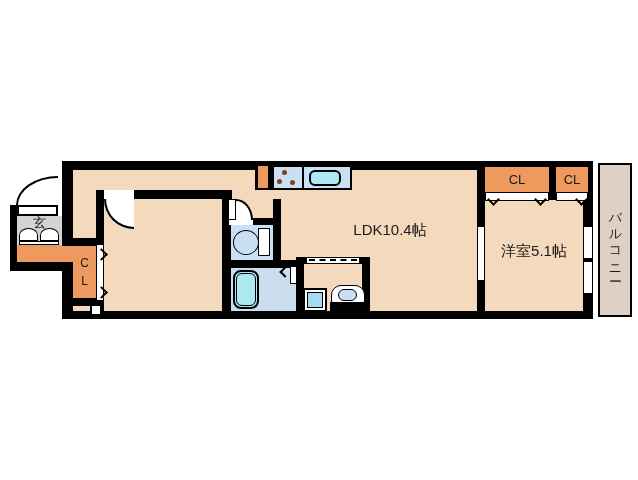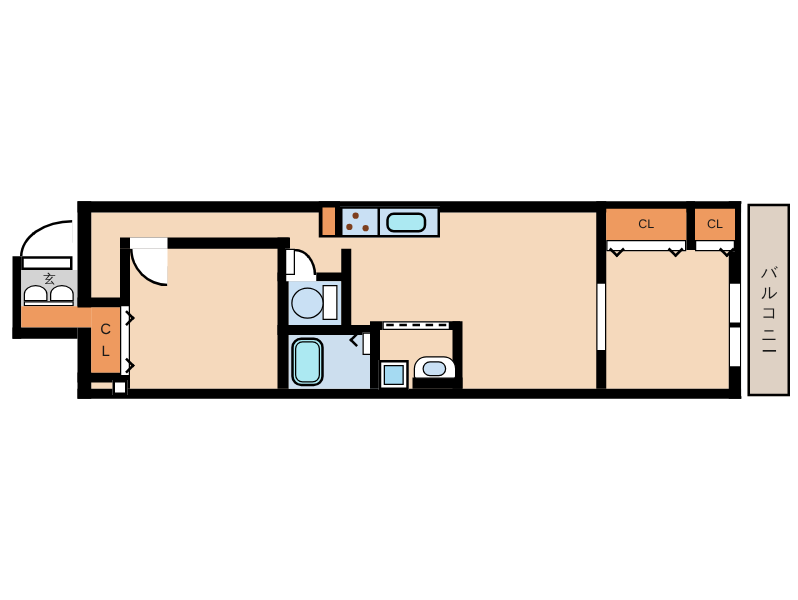--- a/index.html
+++ b/index.html
@@ -15,21 +15,21 @@
     --ink:#1a1a1a;
   }
   html,body{margin:0;padding:0;background:#ffffff;}
   #plan{position:relative;width:638px;height:480px;background:#ffffff;overflow:hidden;
         font-family:"Liberation Sans","DejaVu Sans",sans-serif;color:var(--ink);}
   .abs{position:absolute;box-sizing:border-box;}
   .wall{background:var(--wall);}
   .white{background:#ffffff;}
   .lbl{display:flex;align-items:center;justify-content:center;white-space:nowrap;}
   .room-lbl{font-size:15px;letter-spacing:0px;}
-  .small-lbl{font-size:10px;}
+  .small-lbl{font-size:13px;}
   .vtext{writing-mode:vertical-rl;text-orientation:upright;letter-spacing:3px;font-size:13px;
          display:flex;align-items:center;justify-content:center;}
   .chev{position:absolute;width:9px;height:9px;box-sizing:border-box;}
   .chev-down{border-left:2px solid var(--wall);border-bottom:2px solid var(--wall);transform:rotate(-45deg);}
   .chev-right{border-top:2px solid var(--wall);border-right:2px solid var(--wall);transform:rotate(45deg);}
   .chev-left{border-top:2px solid var(--wall);border-left:2px solid var(--wall);transform:rotate(-45deg);}
   .dot{position:absolute;width:5px;height:5px;border-radius:50%;background:#7d3f1e;}
 </style>
 </head>
 <body>
@@ -105,33 +105,35 @@
 
   <div class="abs wall" style="left:255px;top:161px;width:17px;height:29px;"></div>
   <div class="abs" style="left:258px;top:166px;width:10px;height:22px;background:var(--accent);"></div>
   <div class="abs" style="left:272px;top:165px;width:80px;height:25px;background:var(--water);border:2px solid var(--wall);"></div>
   <div class="abs wall" style="left:302px;top:166px;width:2px;height:23px;"></div>
   <div class="dot" style="left:282px;top:170px;"></div>
   <div class="dot" style="left:277px;top:179px;"></div>
   <div class="dot" style="left:290px;top:180px;"></div>
   <div class="abs" style="left:309px;top:170px;width:32px;height:16px;background:var(--tub);border:2px solid var(--wall);border-radius:6px;"></div>
 
+  <div class="abs lbl room-lbl" style="left:330px;top:221px;width:120px;height:18px;">LDK10.4帖</div>
 
   <div class="abs wall" style="left:477px;top:161px;width:8px;height:150px;"></div>
   <div class="abs white" style="left:478px;top:227px;width:6px;height:53px;"></div>
   <div class="abs wall" style="left:549px;top:161px;width:7px;height:39px;"></div>
   <div class="abs" style="left:485px;top:167px;width:64px;height:25px;background:var(--accent);"></div>
   <div class="abs lbl small-lbl" style="left:485px;top:167px;width:64px;height:25px;">CL</div>
   <div class="abs" style="left:556px;top:167px;width:32px;height:25px;background:var(--accent);"></div>
   <div class="abs lbl small-lbl" style="left:556px;top:167px;width:32px;height:25px;">CL</div>
   <div class="abs" style="left:485px;top:192px;width:64px;height:9px;background:#fff;border:1px solid var(--wall);"></div>
   <div class="abs" style="left:556px;top:192px;width:32px;height:9px;background:#fff;border:1px solid var(--wall);"></div>
   <div class="chev chev-down" style="left:489px;top:195px;"></div>
   <div class="chev chev-down" style="left:536px;top:195px;"></div>
   <div class="chev chev-down" style="left:577px;top:195px;"></div>
+  <div class="abs lbl room-lbl" style="left:485px;top:242px;width:98px;height:18px;">洋室5.1帖</div>
   <div class="abs white" style="left:584px;top:227px;width:8px;height:31px;"></div>
   <div class="abs white" style="left:584px;top:262px;width:8px;height:31px;"></div>
 
   <div class="abs white" style="left:593px;top:163px;width:6px;height:154px;"></div>
   <div class="abs" style="left:598px;top:163px;width:34px;height:154px;background:var(--balconyfloor);border:2px solid var(--wall);"></div>
   <div class="abs vtext" style="left:598px;top:178px;width:34px;height:124px;">バルコニー</div>
 
 </div>
 
 </body></html>

